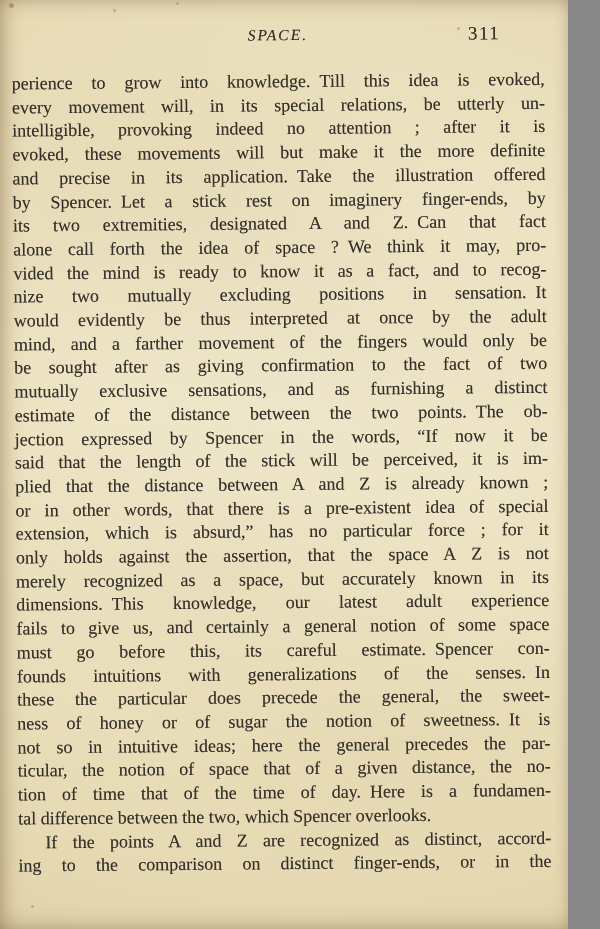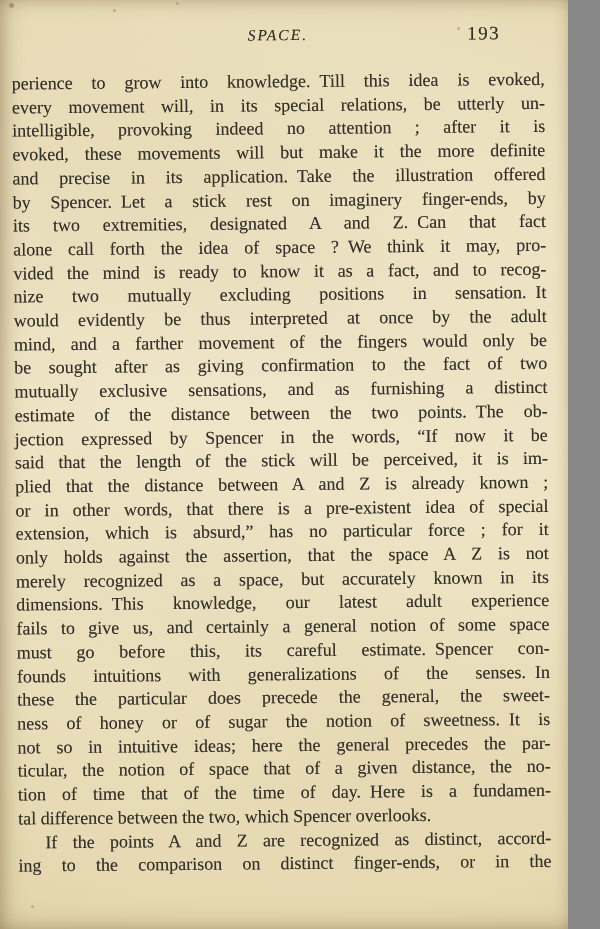--- a/index.html
+++ b/index.html
@@ -41,21 +41,21 @@
   .line.flush { text-align-last:left; }
   .line.indent { text-indent:27px; }
   .speck { position:absolute; border-radius:50%; background:#5a4a33; filter:blur(0.4px); }
 </style>
 </head>
 <body>
 
 <div class="page">
   <div class="content">
     <div class="running-head">SPACE.</div>
-    <div class="folio">193</div>
+    <div class="folio">311</div>
     <div class="text-block">
         <div class="line">perience to grow into knowledge. Till this idea is evoked,</div>
         <div class="line">every movement will, in its special relations, be utterly un-</div>
         <div class="line">intelligible, provoking indeed no attention ; after it is</div>
         <div class="line">evoked, these movements will but make it the more definite</div>
         <div class="line">and precise in its application. Take the illustration offered</div>
         <div class="line">by Spencer. Let a stick rest on imaginery finger-ends, by</div>
         <div class="line">its two extremities, designated A and Z. Can that fact</div>
         <div class="line">alone call forth the idea of space ? We think it may, pro-</div>
         <div class="line">vided the mind is ready to know it as a fact, and to recog-</div>

